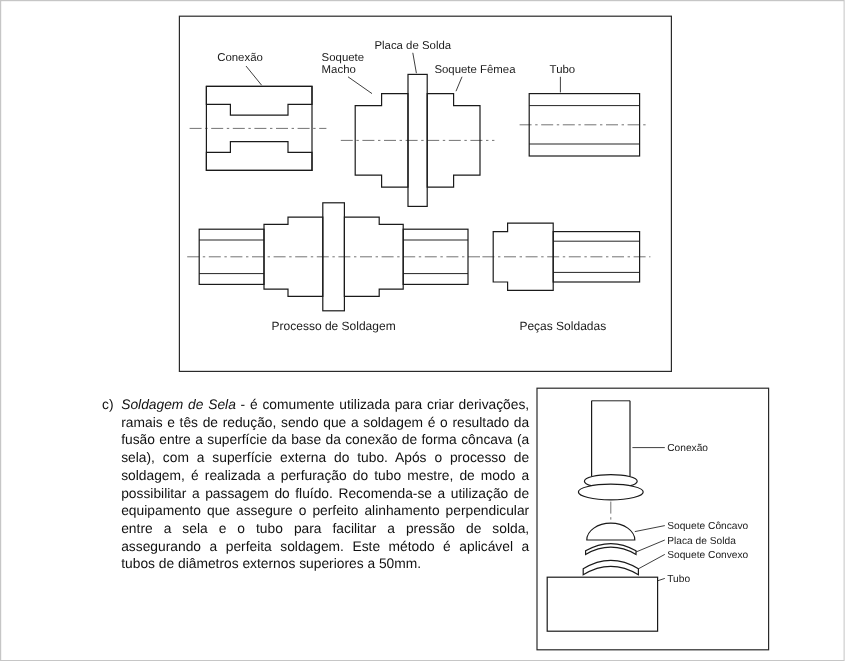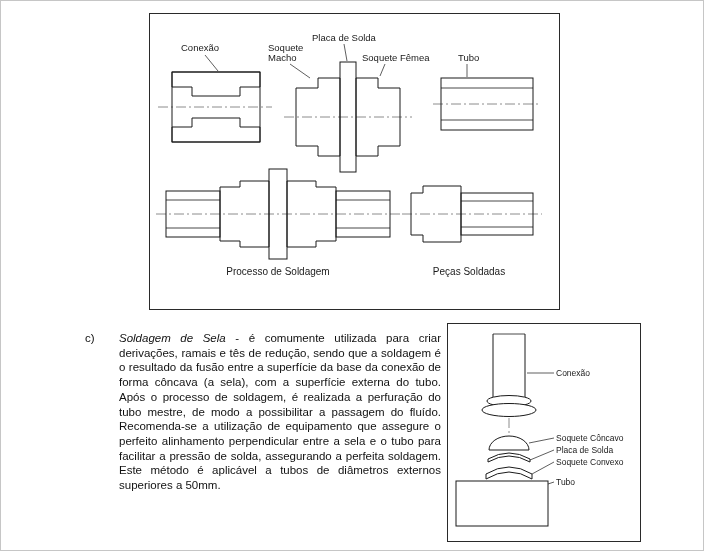--- a/index.html
+++ b/index.html
@@ -21,21 +21,21 @@
   .out    { fill:none; stroke:#1a1a1a; stroke-width:1; }
   .thin   { fill:none; stroke:#1a1a1a; stroke-width:0.8; }
   .leader { fill:none; stroke:#1a1a1a; stroke-width:0.7; }
   .cl     { fill:none; stroke:#6e6e6e; stroke-width:0.8; stroke-dasharray:10 3 2 3; }
   .white  { fill:#ffffff; stroke:#1a1a1a; stroke-width:1; }
   .text-block {
     position:absolute; left:84px; top:330px; width:356px;
     font-size:11.5px; line-height:14.7px; color:#111111;
   }
   .text-block .marker { position:absolute; left:0; top:0; }
-  .text-block p { margin-left:34px; text-align:justify; }
+  .text-block p { margin-left:16px; text-align:justify; }
 </style>
 </head>
 <body>
 
 <div class="page">
 
   <div class="figure-box figure-top">
     <svg width="409" height="295" viewBox="0 0 409 295">
       <defs>
         <pattern id="h45" patternUnits="userSpaceOnUse" width="5" height="5" patternTransform="rotate(45)">

